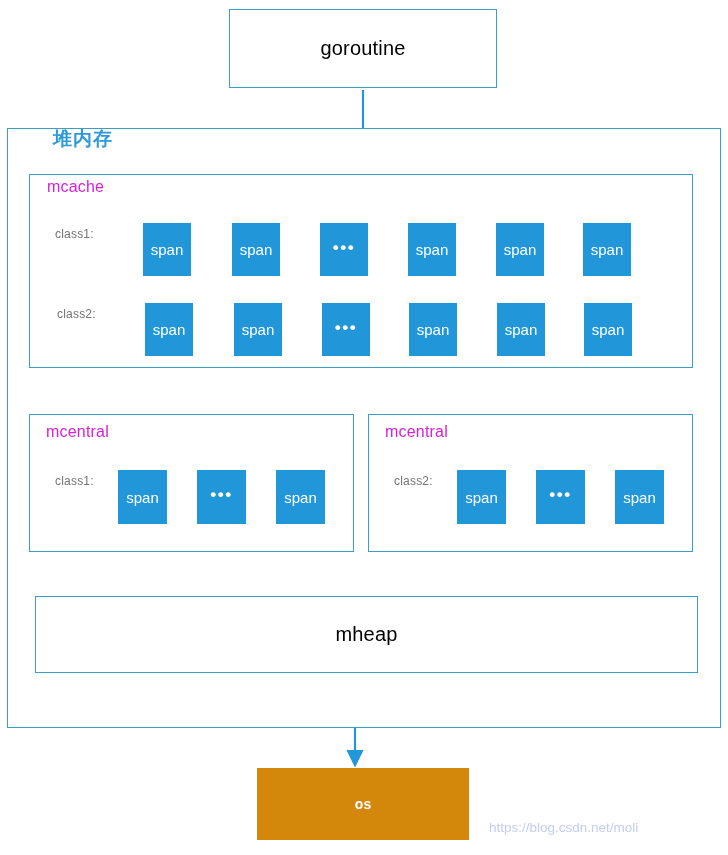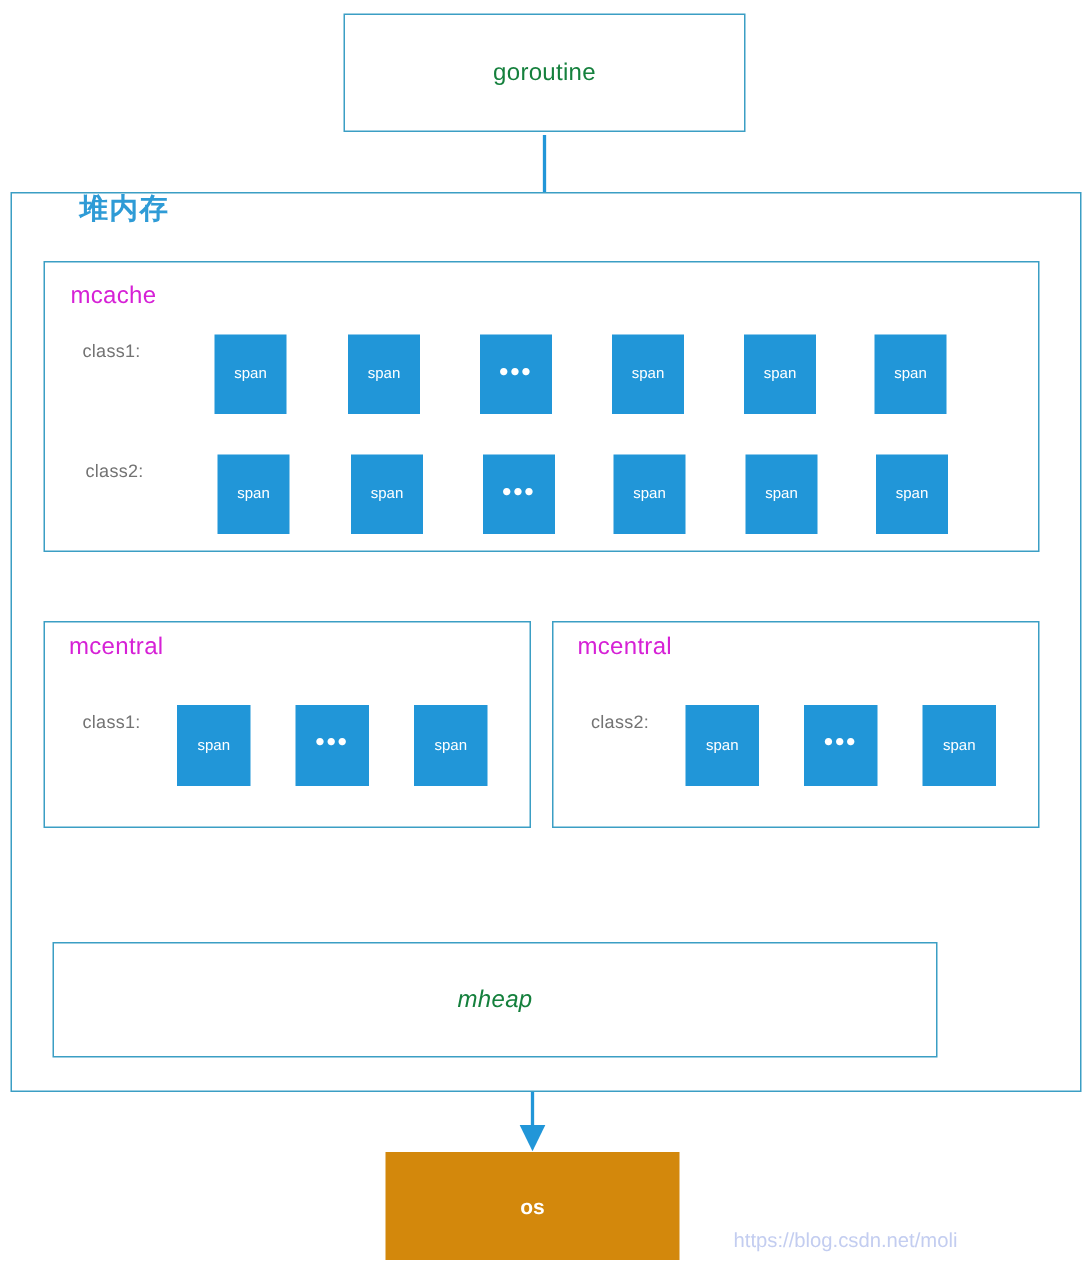--- a/index.html
+++ b/index.html
@@ -25,22 +25,22 @@
     background: #ffffff;
   }
   .outline-box.thin { border-width: 1.2px; }
 
   .label-center {
     display: flex;
     align-items: center;
     justify-content: center;
     width: 100%;
     height: 100%;
-    color: #15803d;
-    font-size: 16px;
+    color: #000000;
+    font-size: 20px;
     letter-spacing: 0.2px;
   }
 
   
   .section-title-heap {
     color: #2e9bd6;
     font-size: 19px;
     font-weight: 700;
     letter-spacing: 1px;
   }
@@ -57,21 +57,21 @@
     white-space: nowrap;
   }
 
   
   .span-box {
     background: #2196d8;
     display: flex;
     align-items: center;
     justify-content: center;
     color: #ffffff;
-    font-size: 10px;
+    font-size: 15px;
   }
   .span-box.dots {
     font-size: 17px;
     letter-spacing: 1.5px;
     font-weight: 700;
     padding-bottom: 4px;
   }
 
   
   .os-box {
@@ -185,21 +185,21 @@
   </div>
 
   <div class="abs arrow-label" style="left:336px; top:131px;">new(O)</div>
 
   <div class="abs outline-box" style="left:7px; top:128px; width:714px; height:600px;"></div>
 
   <div class="abs section-title-heap" style="left:53px; top:126px;">堆内存</div>
 
   <div class="abs outline-box thin" style="left:29px; top:174px; width:664px; height:194px;"></div>
 
-  <div class="abs section-title-magenta" style="left:47px; top:189px;text-align:right;">mcache</div>
+  <div class="abs section-title-magenta" style="left:47px; top:178px;text-align:right;">mcache</div>
 
   <div class="abs class-label" style="left:55px; top:227px;">class1:</div>
   <div class="abs span-box" style="left:143px; top:223px; width:48px; height:53px;">span</div>
   <div class="abs span-box" style="left:232px; top:223px; width:48px; height:53px;">span</div>
   <div class="abs span-box dots" style="left:320px; top:223px; width:48px; height:53px;">•••</div>
   <div class="abs span-box" style="left:408px; top:223px; width:48px; height:53px;">span</div>
   <div class="abs span-box" style="left:496px; top:223px; width:48px; height:53px;">span</div>
   <div class="abs span-box" style="left:583px; top:223px; width:48px; height:53px;">span</div>
 
   <div class="abs class-label" style="left:57px; top:307px;">class2:</div>
@@ -217,25 +217,25 @@
   <div class="abs span-box dots" style="left:197px; top:470px; width:49px; height:54px;">•••</div>
   <div class="abs span-box" style="left:276px; top:470px; width:49px; height:54px;">span</div>
 
   <div class="abs outline-box thin" style="left:368px; top:414px; width:325px; height:138px;"></div>
   <div class="abs section-title-magenta" style="left:385px; top:423px;">mcentral</div>
   <div class="abs class-label" style="left:394px; top:474px;">class2:</div>
   <div class="abs span-box" style="left:457px; top:470px; width:49px; height:54px;">span</div>
   <div class="abs span-box dots" style="left:536px; top:470px; width:49px; height:54px;">•••</div>
   <div class="abs span-box" style="left:615px; top:470px; width:49px; height:54px;">span</div>
 
-  <div class="abs outline-box thin" style="left:35px; top:628px; width:590px; height:77px;font-style:italic;">
+  <div class="abs outline-box thin" style="left:35px; top:596px; width:663px; height:77px;">
     <div class="label-center">mheap</div>
   </div>
 
-  <div class="abs os-box" style="left:257px; top:768px; width:196px; height:72px;">
+  <div class="abs os-box" style="left:257px; top:768px; width:212px; height:72px;">
     <span>os</span>
   </div>
 
   <div class="abs" style="left:489px; top:818px;">
     <span class="wm-url">https://blog.csdn.net/moli</span>
   </div>
 
 </div>
 
 </body></html>

